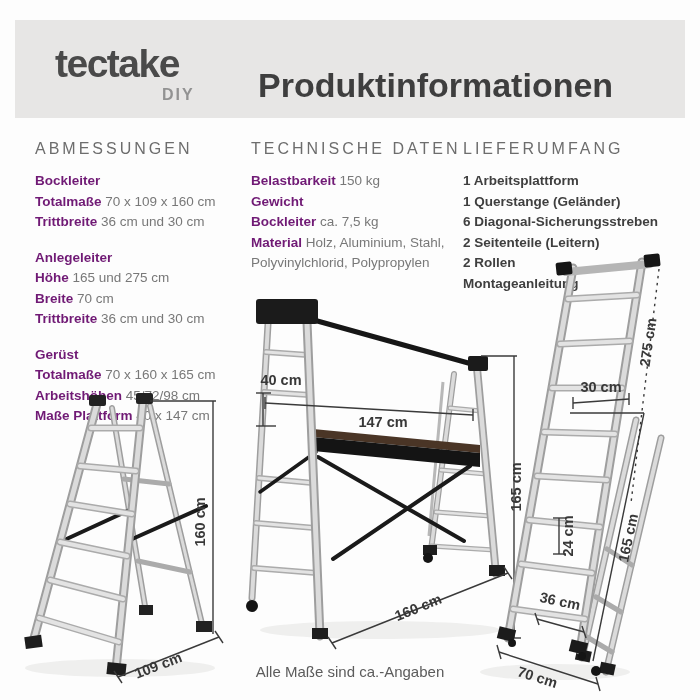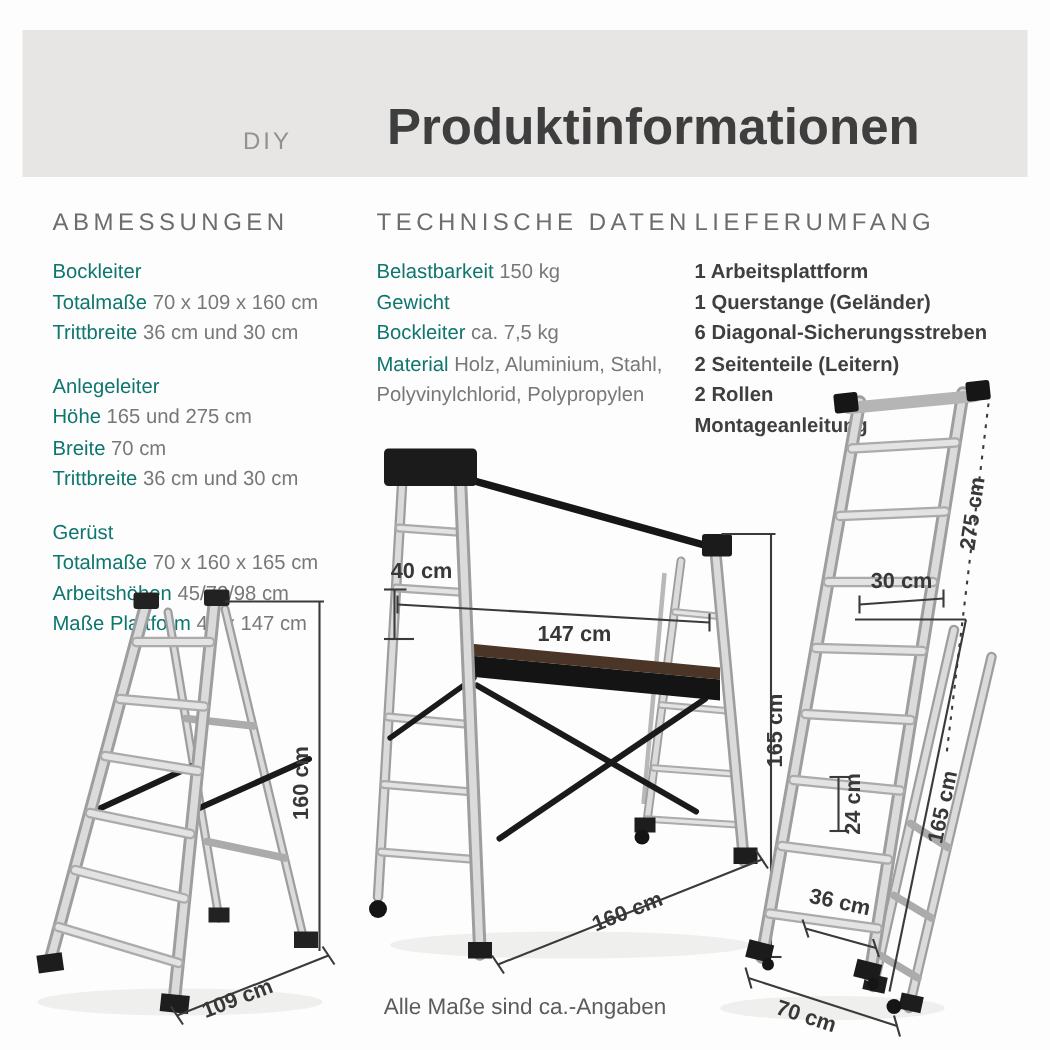--- a/index.html
+++ b/index.html
@@ -1,48 +1,49 @@
 <!DOCTYPE html>
 <html><head>
 <meta charset="utf-8">
 <style>
   html,body { margin:0; padding:0; }
   body { width:700px; height:700px; background:#fdfdfd; font-family:"Liberation Sans",sans-serif; position:relative; overflow:hidden; }
 
   .header-bar { position:absolute; left:15px; top:20px; width:670px; height:98px; background:#e7e6e5; }
   .logo { position:absolute; left:40px; top:22px; font-size:39px; font-weight:bold; color:#4a4a4a; letter-spacing:-1.5px; }
-  .logo-sub { position:absolute; left:147px; top:66px; font-size:16px; color:#929292; letter-spacing:2px; }
+  .logo-sub { position:absolute; left:147px; top:66px; font-size:16px; color:#929292; letter-spacing:2px;font-weight:bold; }
   .title { position:absolute; left:243px; top:46px; font-size:34px; font-weight:bold; color:#3e3e3e; }
 
   .cols { position:absolute; top:140px; left:0; width:700px; }
   .col { position:absolute; top:0; }
   .col1 { left:35px;  width:205px; }
   .col2 { left:251px; width:210px; }
   .col3 { left:463px; width:228px; }
   .col-title { font-size:16px; letter-spacing:3px; color:#6d6d6d; line-height:18px; margin-bottom:13px; }
   .group { margin-bottom:15px; }
   .row { font-size:13.5px; line-height:20.5px; color:#787878; }
-  .row b, .row.head { color:#0f766e; font-weight:normal; }
+  .row b, .row.head { color:#701a75; font-weight:bold; }
   .col3 .row { color:#3f3f3f; font-weight:bold; }
 
   svg.diagrams { position:absolute; left:0; top:240px; width:700px; height:460px; }
   .al-u { stroke:#9e9e9e; fill:none; stroke-linecap:round; }
   .al-o { stroke:#dbdbdb; fill:none; stroke-linecap:round; }
   .ru-u { stroke:#ababab; fill:none; stroke-linecap:round; }
   .ru-o { stroke:#e3e3e3; fill:none; stroke-linecap:round; }
   .blk  { stroke:#1a1a1a; fill:none; stroke-linecap:round; }
   .dl   { stroke:#3a3a3a; stroke-width:1.4; fill:none; }
   .dim  { font-family:"Liberation Sans",sans-serif; font-size:14.5px; font-weight:bold; fill:#383838; }
 
   .footer-note { position:absolute; top:663px; left:0; width:700px; text-align:center; font-size:15px; color:#5c5c5c; }
 </style>
 </head>
 <body>
 
 <div class="header-bar">
+  <div class="logo">tectake</div>
   <div class="logo-sub">DIY</div>
   <div class="title">Produktinformationen</div>
 </div>
 
 <div class="cols">
 
   <div class="col col1">
     <div class="col-title">ABMESSUNGEN</div>
     <div class="group">
       <div class="row head">Bockleiter</div>

